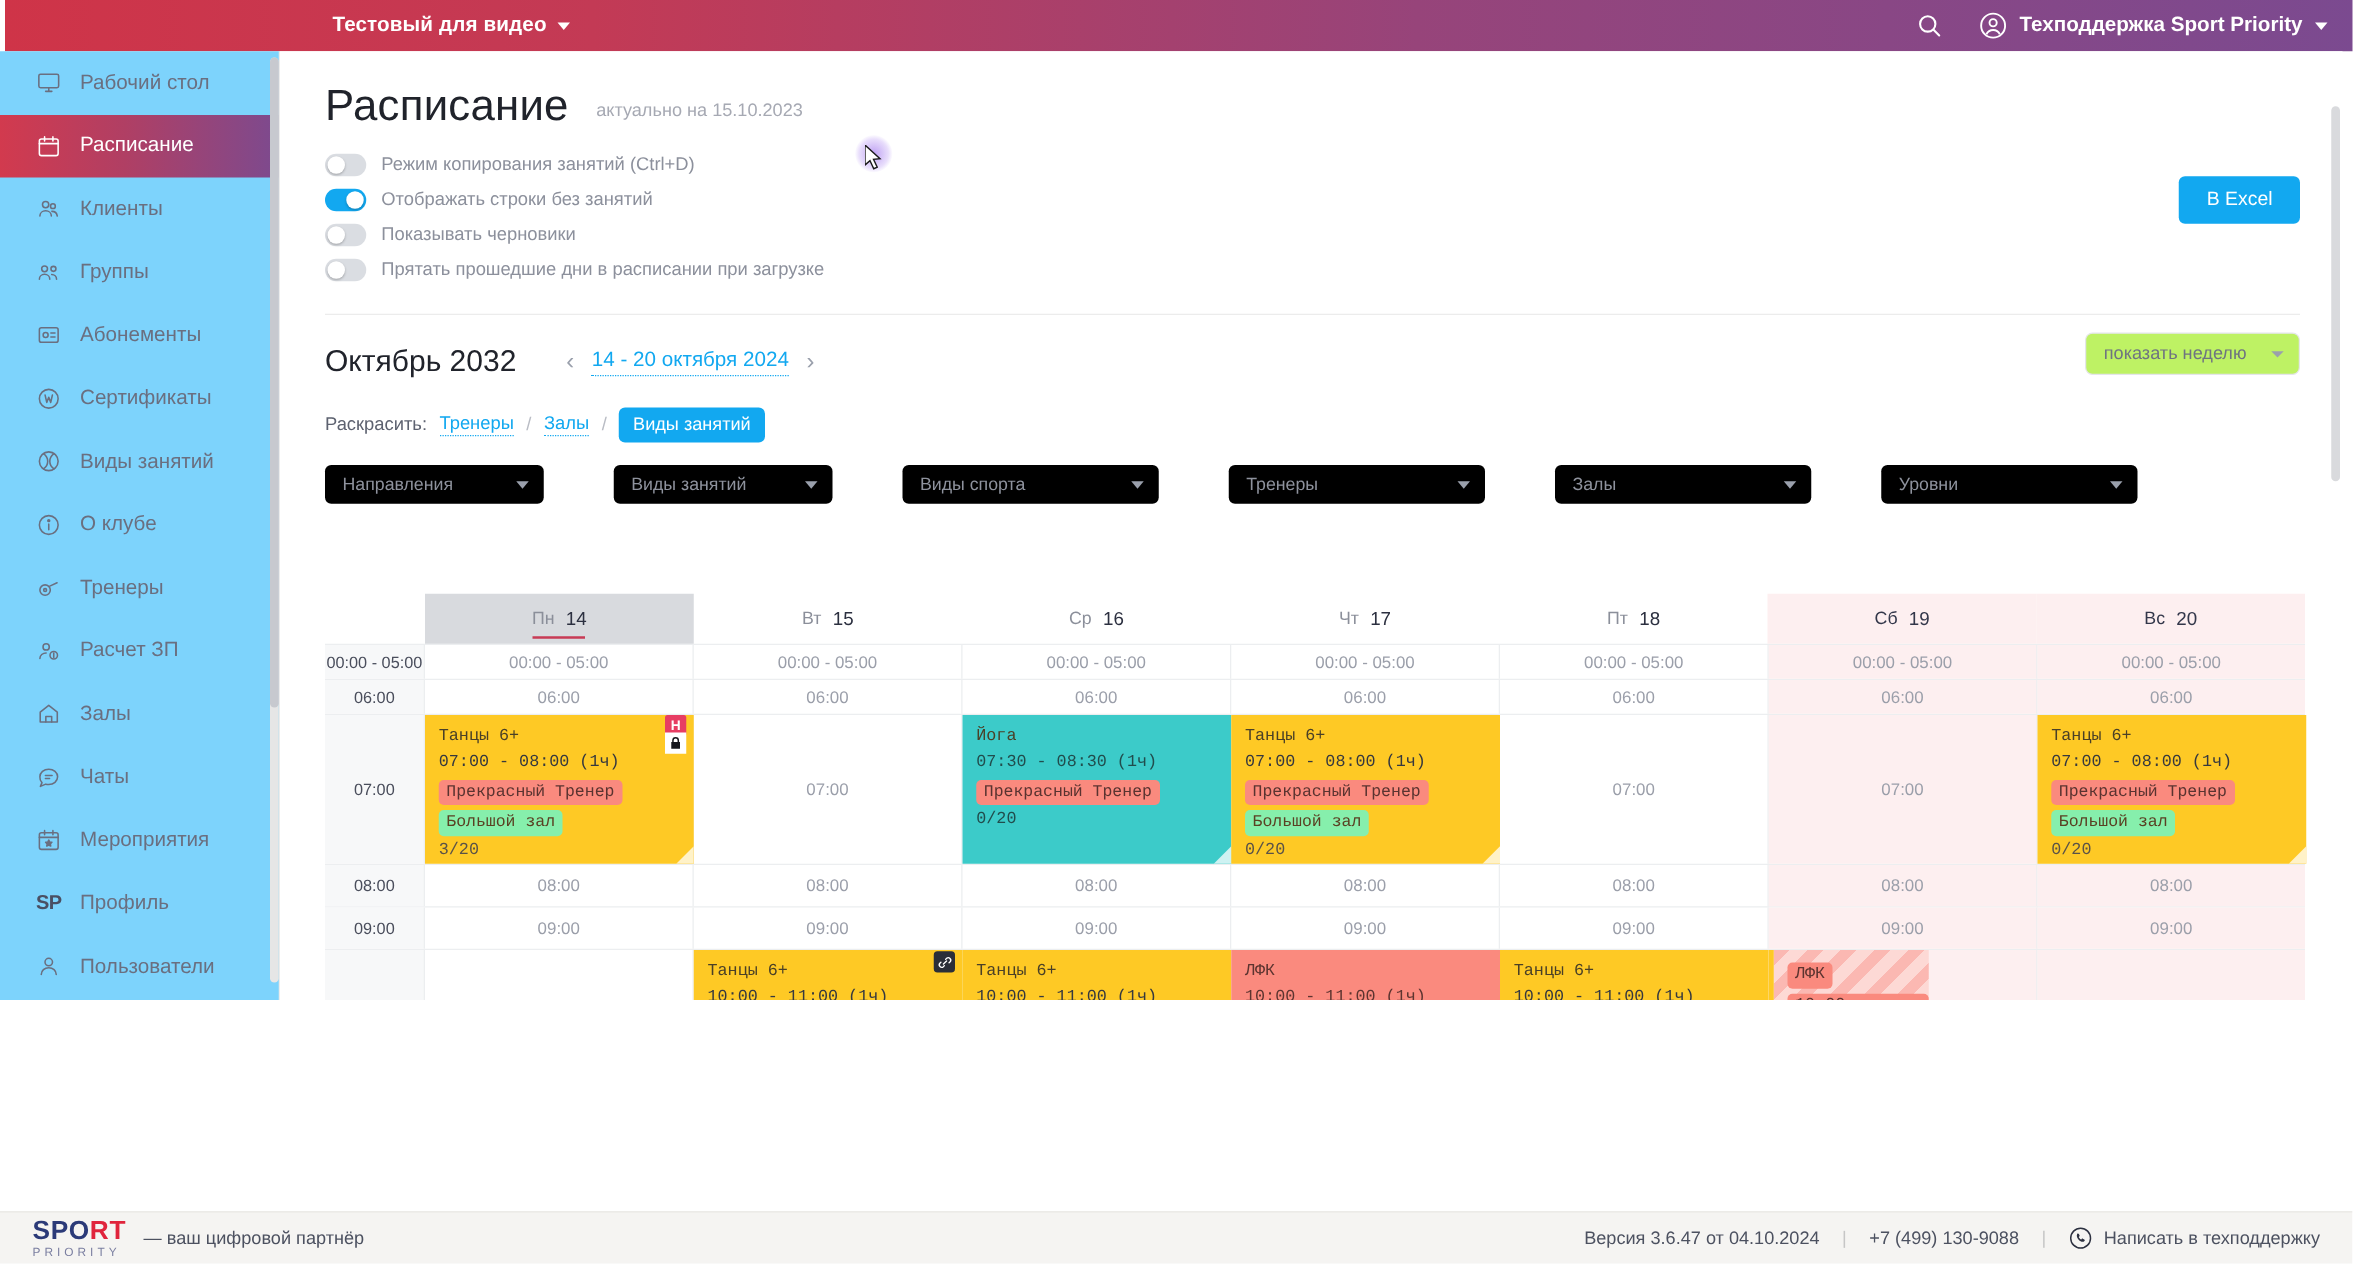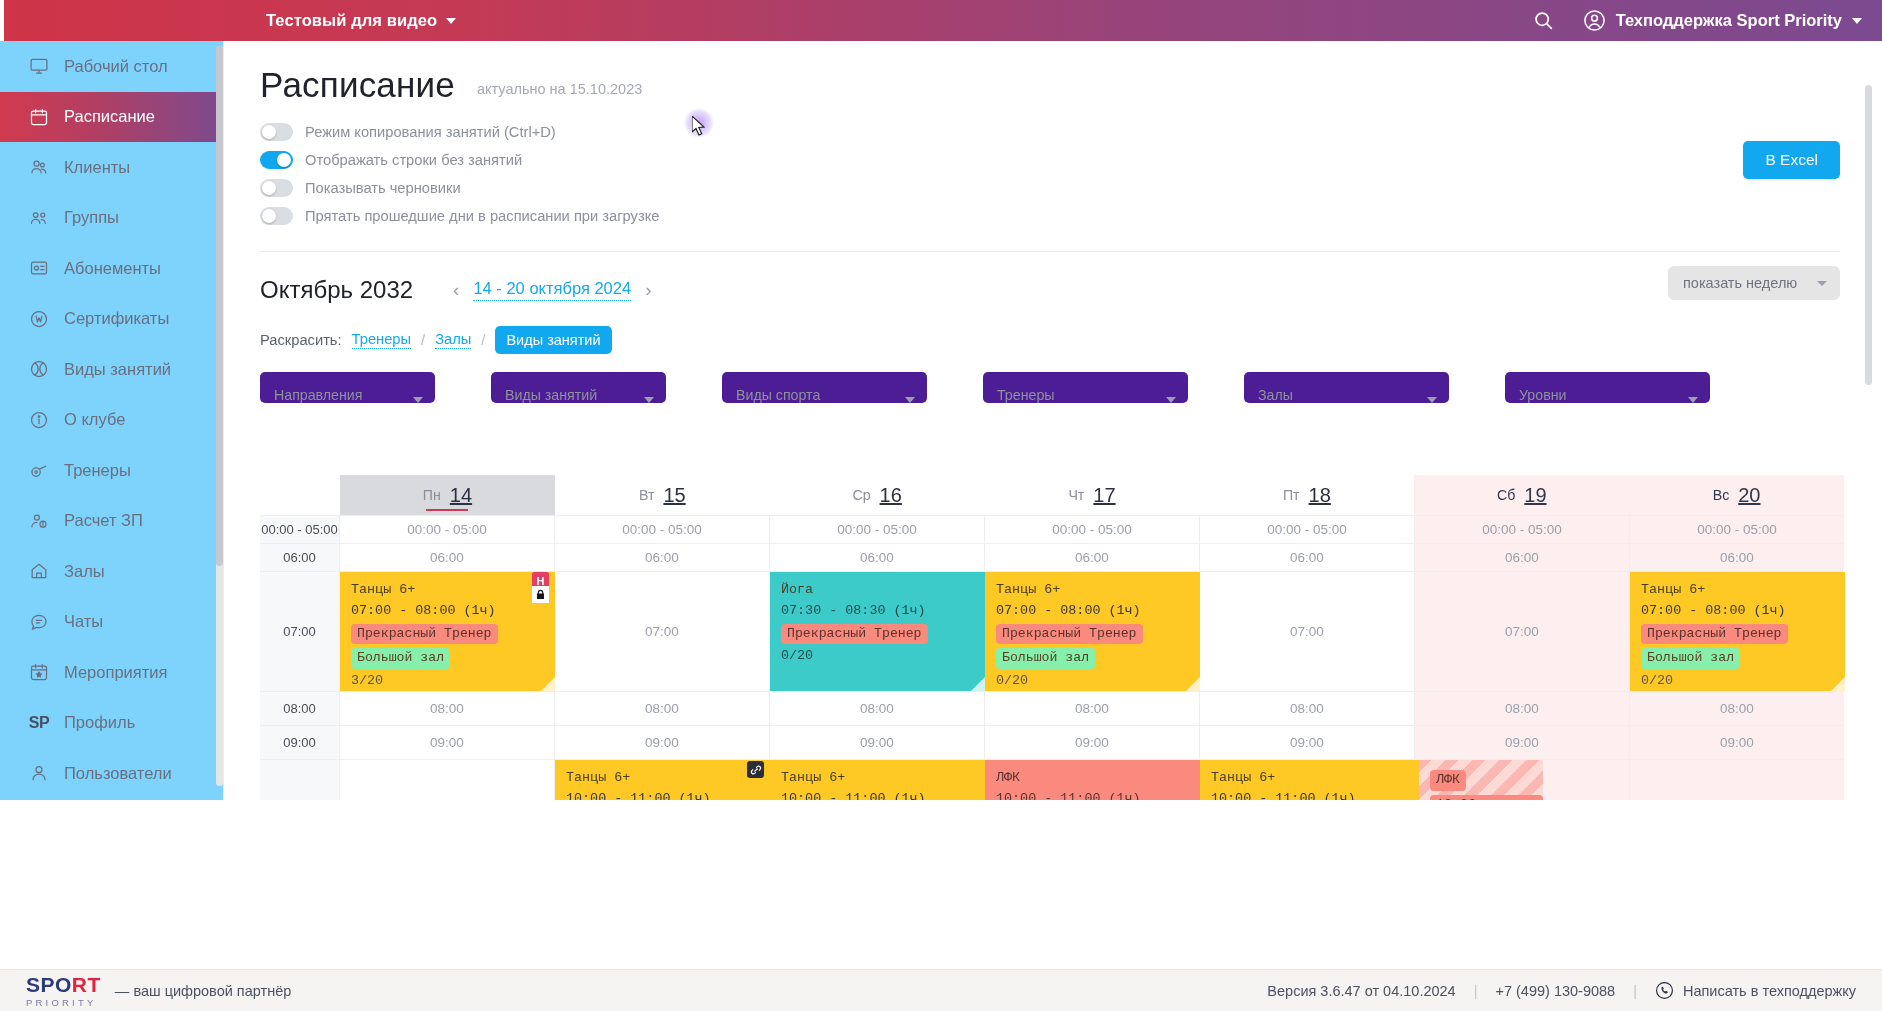--- a/index.html
+++ b/index.html
@@ -109,51 +109,51 @@
   .month-name { font-size: 24px; color: #20232b; }
   .week-nav { display: flex; align-items: center; gap: 14px; margin-left: 40px; }
   .arrow-btn { color: #9aa0ac; font-size: 19px; cursor: pointer; user-select: none; }
   .week-range {
     color: #12a8f0; font-size: 16.5px; cursor: pointer;
     border-bottom: 1.5px dotted #12a8f0; padding-bottom: 2px;
   }
   .week-select {
     position: absolute; right: 34px; top: 14px;
     width: 172px; height: 34px; border: 1px solid #e4e5e9; border-radius: 6px;
-    background: #e5e5e5; display: flex; align-items: center; justify-content: space-between;
+    background: #bef264; display: flex; align-items: center; justify-content: space-between;
     padding: 0 12px 0 14px; font-size: 14.5px; color: #6f7480; cursor: pointer;
   }
   .chev { width: 0; height: 0; border-left: 5px solid transparent; border-right: 5px solid transparent; border-top: 5px solid #9aa0ac; }
 
   .color-row { display: flex; align-items: center; gap: 10px; padding: 22px 34px 0 36px; font-size: 14.7px; }
   .color-label { color: #5d6270; }
   .color-link { color: #12a8f0; cursor: pointer; border-bottom: 1.5px dotted #12a8f0; padding-bottom: 1px; }
   .color-sep { color: #b9bcc4; }
   .color-chip { background: #12a8f0; color: #fff; border-radius: 5px; padding: 6px 11px; cursor: pointer; font-size: 14.5px; }
 
   .filters { display: flex; padding: 18px 34px 0 36px; gap: 0; }
   .filter {
-    height: 31px; background: #4c1d95; border-radius: 5px;
-    display: flex; align-items: flex-end; justify-content: space-between;
+    height: 31px; background: #000000; border-radius: 5px;
+    display: flex; align-items: center; justify-content: space-between;
     padding: 0 12px 0 14px; font-size: 14.2px; color: #8e929d; cursor: pointer;
     margin-right: 56px;
   }
   .filter:last-child { margin-right: 0; }
   .filter-caret { width: 0; height: 0; border-left: 5px solid transparent; border-right: 5px solid transparent; border-top: 6px solid #9aa0ac; margin-left: 18px; }
 
   
   .cal { position: absolute; left: 36px; top: 434px; width: 1584px; }
   .cal-head { display: flex; height: 40px; }
   .cal-head .corner { width: 80px; flex: 0 0 80px; }
   .day-head {
     flex: 1 1 0; display: flex; align-items: center; justify-content: center;
     gap: 9px; position: relative; cursor: pointer;
   }
   .day-head .dow { font-size: 14.2px; color: #8b8f9a; }
-  .day-head .dnum { font-size: 20px; color: #2c3040; text-decoration: underline; }
+  .day-head .dnum { font-size: 15px; color: #2c3040; }
   .day-head.today { background: #d8dade; }
   .day-head.today::after { content: ""; position: absolute; bottom: 4px; left: 50%; transform: translateX(-50%); width: 42px; height: 2.5px; background: #c83b55; }
   .day-head.weekend { background: #fdeff0; }
   .day-head.weekend .dow, .day-head.weekend .dnum { color: #33374a; }
 
   .cal-body { border-top: 1px solid #eceef0; }
   .row { display: flex; position: relative; border-bottom: 1px solid #eceef0; }
   .tcell {
     width: 80px; flex: 0 0 80px; background: #f7f8f9;
     display: flex; align-items: center; justify-content: center;

